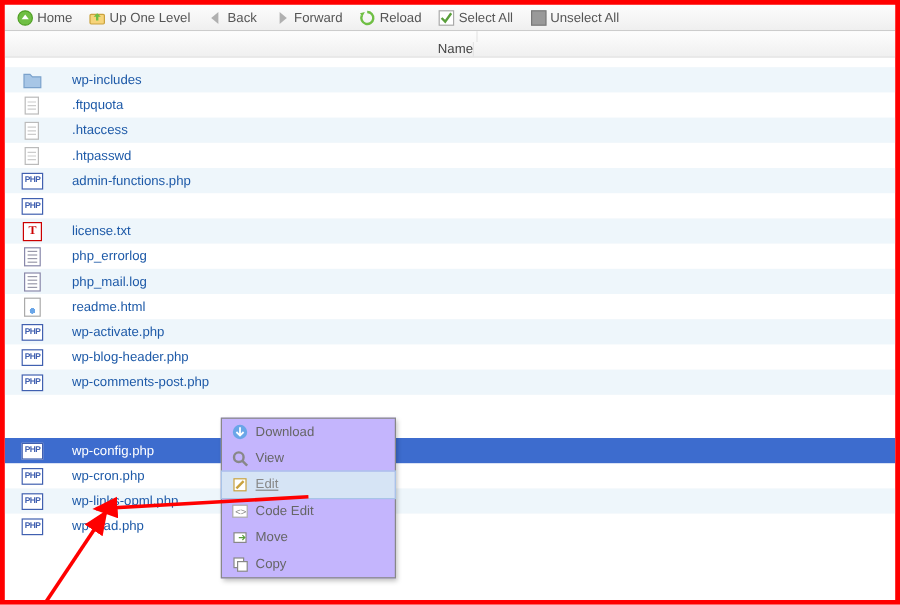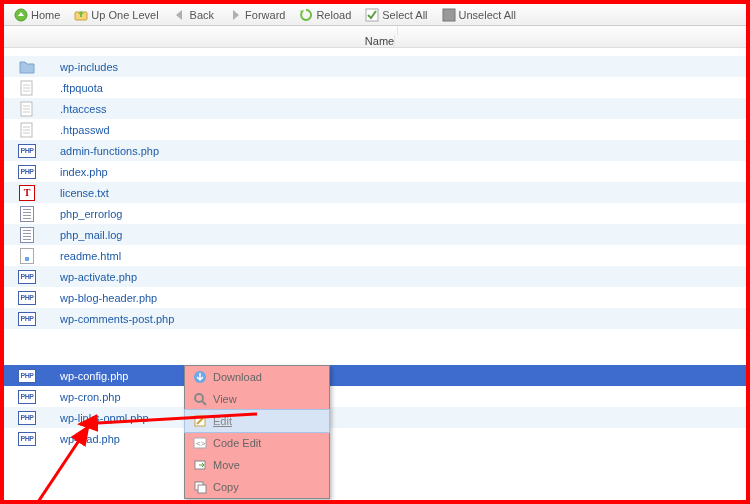--- a/index.html
+++ b/index.html
@@ -20,21 +20,21 @@
 .row.sel .cell-name { color: #fff; }
 .file-ic { width: 16px; height: 16px; display: inline-block; }
 .folder-svg { fill: #a7c6e6; stroke: #7ba2cc; }
 .page-svg { fill: #fff; stroke: #bbb; }
 .php-badge { width: 18px; height: 14px; background: #fff; border: 1px solid #4060b0; color: #4060b0; font-size: 7px; font-weight: bold; display: flex; align-items: center; justify-content: center; letter-spacing: -0.5px; }
 .txt-badge { width: 16px; height: 16px; background: #fff; border: 1px solid #c00; color: #c00; font-size: 10px; font-weight: bold; display: flex; align-items: center; justify-content: center; font-family: serif; }
 .log-ic { width: 14px; height: 16px; background: #fff; border: 1px solid #88a; position: relative; }
 .log-ic::before { content: ""; position: absolute; left: 2px; top: 2px; width: 8px; height: 1px; background: #99a; box-shadow: 0 3px 0 #99a, 0 6px 0 #99a, 0 9px 0 #99a; }
 .html-ic { width: 14px; height: 16px; background: #fff; border: 1px solid #aaa; position: relative; }
 .html-ic::after { content: ""; position: absolute; left: 1px; bottom: 1px; width: 10px; height: 6px; background: radial-gradient(circle, #6aa6e8 40%, transparent 42%); }
-.ctx-menu { position: absolute; left: 180px; top: 361px; width: 146px; background: #fca5a5; border: 1px solid #888; box-shadow: 2px 2px 4px rgba(0,0,0,0.25); z-index: 5; }
+.ctx-menu { position: absolute; left: 180px; top: 344px; width: 146px; background: #c4b5fd; border: 1px solid #888; box-shadow: 2px 2px 4px rgba(0,0,0,0.25); z-index: 5; }
 .ctx-item { display: flex; align-items: center; gap: 6px; padding: 4px 8px; height: 22px; color: #666; font-size: 11px; cursor: pointer; }
 .ctx-item.hl { background: #d6e4f5; outline: 1px solid #a8c3e8; color: #888; text-decoration: underline; }
 .ctx-ic { width: 14px; height: 14px; display: flex; align-items: center; justify-content: center; }
 .arrow { position: absolute; z-index: 10; pointer-events: none; }
 .arrow svg { overflow: visible; }
 </style>
 </head>
 <body>
 
 <div class="frame">
@@ -155,21 +155,20 @@
       <div class="row alt">
         <div class="cell-icon">
           <span class="php-badge">PHP</span>
         </div>
         <div class="cell-name">admin-functions.php</div>
       </div>
       <div class="row">
         <div class="cell-icon">
           <span class="php-badge">PHP</span>
         </div>
-        <div class="cell-name">index.php</div>
       </div>
       <div class="row alt">
         <div class="cell-icon">
           <span class="txt-badge">T</span>
         </div>
         <div class="cell-name">license.txt</div>
       </div>
       <div class="row">
         <div class="cell-icon">
           <span class="log-ic"></span>

